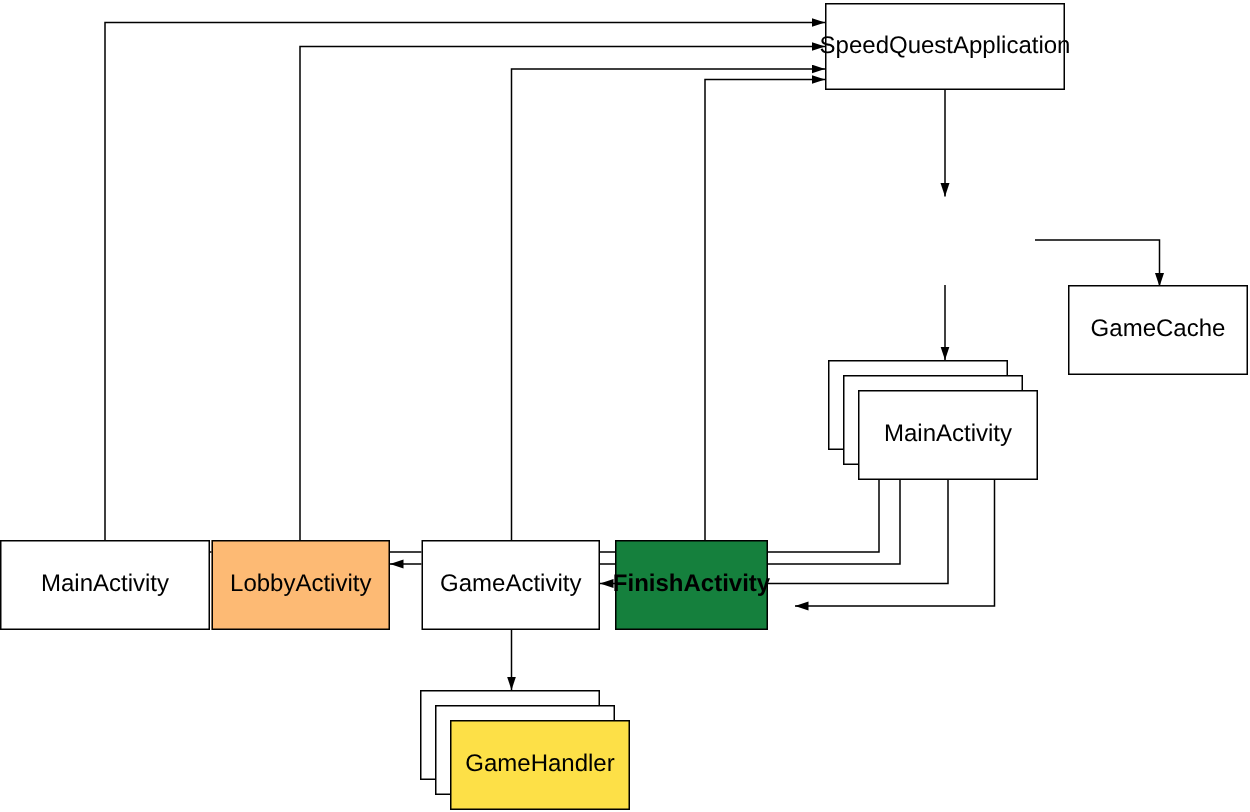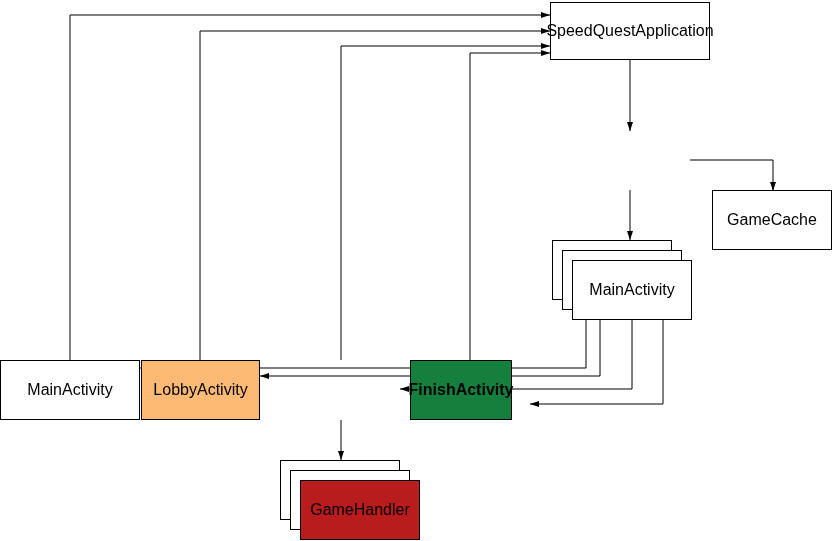--- a/index.html
+++ b/index.html
@@ -65,22 +65,25 @@
       <div class="node" style="left: 562px; top: 250px; width: 120px; height: 60px; background: rgb(255, 255, 255); border-color: rgb(0, 0, 0);"></div>
       <div class="node" style="left: 572px; top: 260px; width: 120px; height: 60px; background: rgb(255, 255, 255); border-color: rgb(0, 0, 0);">
         <span class="label" style="color: rgb(0, 0, 0);">MainActivity</span>
       </div>
       <div class="node" style="left: 0px; top: 360px; width: 140px; height: 60px; background: rgb(255, 255, 255); border-color: rgb(0, 0, 0);">
         <span class="label" style="color: rgb(0, 0, 0);">MainActivity</span>
       </div>
       <div class="node" style="left: 141px; top: 360px; width: 119px; height: 60px; background: #fdba74; border-color: rgb(0, 0, 0);">
         <span class="label" style="color: rgb(0, 0, 0);">LobbyActivity</span>
       </div>
+      <div class="node" style="left: 281px; top: 360px; width: 119px; height: 60px; background: rgb(255, 255, 255); border-color: rgb(0, 0, 0);">
+        <span class="label" style="color: rgb(0, 0, 0);">GameActivity</span>
+      </div>
       <div class="node" style="left: 410px; top: 360px; width: 102px; height: 60px; background: #15803d; border-color: rgb(0, 0, 0); font-weight: bold;">
         <span class="label" style="color: rgb(0, 0, 0);">FinishActivity</span>
       </div>
       <div class="node" style="left: 280px; top: 460px; width: 120px; height: 60px; background: rgb(255, 255, 255); border-color: rgb(0, 0, 0);"></div>
       <div class="node" style="left: 290px; top: 470px; width: 120px; height: 60px; background: rgb(255, 255, 255); border-color: rgb(0, 0, 0);"></div>
-      <div class="node" style="left: 300px; top: 480px; width: 120px; height: 60px; background: #b91c1c; border-color: rgb(0, 0, 0);">
+      <div class="node" style="left: 300px; top: 480px; width: 120px; height: 60px; background: #fde047; border-color: rgb(0, 0, 0);">
         <span class="label" style="color: rgb(0, 0, 0);">GameHandler</span>
       </div>
     </div>
 </div>
 
 </body></html>

